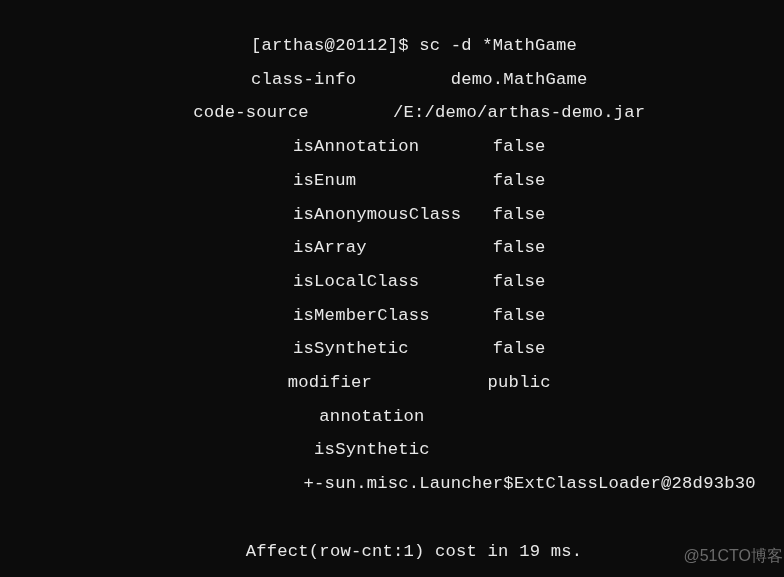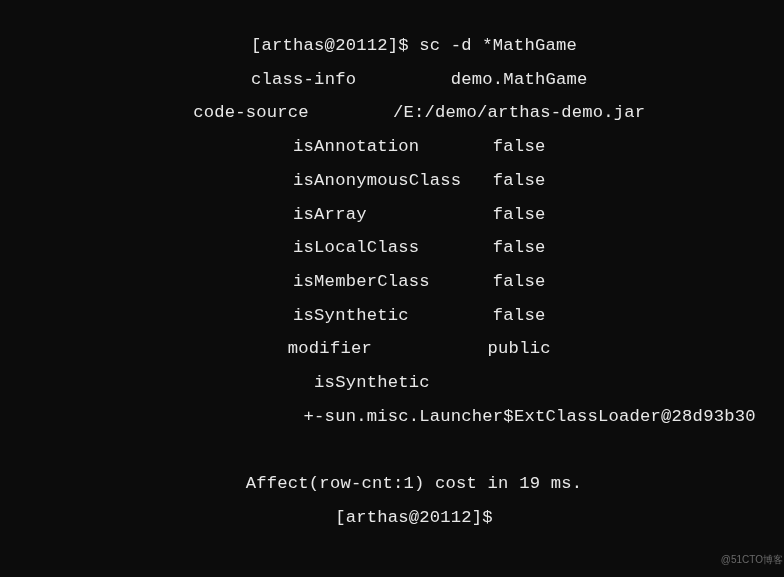--- a/index.html
+++ b/index.html
@@ -16,40 +16,42 @@
     position: relative;
     letter-spacing: 0.2px;
   }
   .row { white-space: pre; }
   .prompt-user { color: #e8e8e8; }
   .watermark {
     position: absolute;
     right: 12px;
     bottom: 22px;
     color: #6a6a6a;
-    font-size: 10px;
+    font-size: 16px;
     font-family: sans-serif;
     letter-spacing: 0;
   }
 </style>
 </head>
 <body>
 
 <div class="row"><span class="prompt-user">[arthas@20112]$ sc -d *MathGame</span></div>
 
 <div id="rows-container">
     <div class="row"> class-info         demo.MathGame</div>
     <div class="row"> code-source        /E:/demo/arthas-demo.jar</div>
     <div class="row"> isAnnotation       false</div>
+    <div class="row"> isEnum             false</div>
     <div class="row"> isAnonymousClass   false</div>
     <div class="row"> isArray            false</div>
     <div class="row"> isLocalClass       false</div>
     <div class="row"> isMemberClass      false</div>
     <div class="row"> isSynthetic        false</div>
     <div class="row"> modifier           public</div>
+    <div class="row"> annotation         </div>
     <div class="row"> isSynthetic         </div>
     <div class="row">                      +-sun.misc.Launcher$ExtClassLoader@28d93b30</div>
   </div>
 
 <div class="row"> </div>
 
 <div class="row">Affect(row-cnt:1) cost in 19 ms.</div>
 
 <div class="row"><span>[arthas@20112]$</span></div>
 

